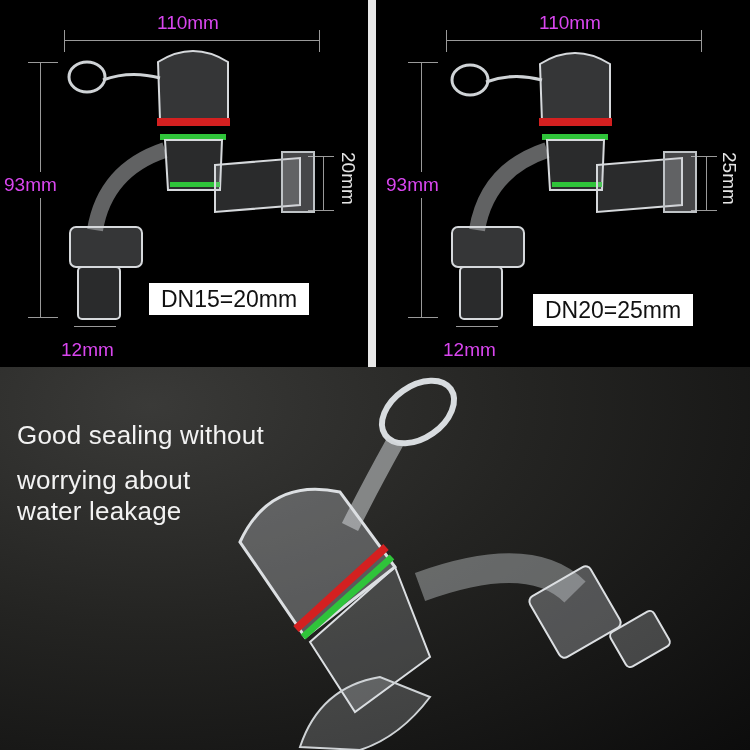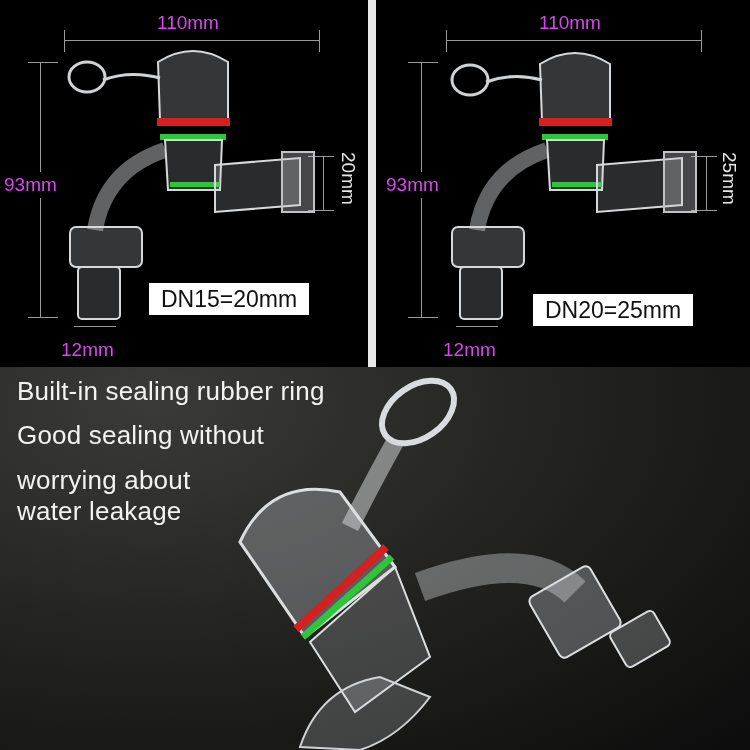--- a/index.html
+++ b/index.html
@@ -107,17 +107,16 @@
     <path d="M395 75 Q370 120 350 160" fill="none" stroke="#cdd1d4" stroke-width="18" opacity="0.55"></path>
     <path d="M240 175 Q270 110 340 125 L395 200 L305 270 Z" fill="rgba(215,220,224,0.3)" stroke="#dcdfe2" stroke-width="3"></path>
     <path d="M296 262 L386 180" stroke="#d42020" stroke-width="8"></path>
     <path d="M303 270 L392 190" stroke="#2fc43a" stroke-width="7"></path>
     <path d="M310 275 L395 200 L430 290 L355 345 Z" fill="rgba(215,220,224,0.2)" stroke="#dcdfe2" stroke-width="2"></path>
     <path d="M420 220 Q530 180 575 225" fill="none" stroke="#d0d4d7" stroke-width="30" opacity="0.4"></path>
     <rect x="540" y="210" width="70" height="70" rx="6" transform="rotate(-30 575 245)" fill="rgba(215,220,224,0.3)" stroke="#dcdfe2" stroke-width="2"></rect>
     <rect x="615" y="252" width="50" height="40" rx="5" transform="rotate(-30 640 272)" fill="rgba(215,220,224,0.25)" stroke="#dcdfe2" stroke-width="2"></rect>
     <path d="M300 380 Q320 320 380 310 L430 330 Q400 370 360 383 Z" fill="rgba(215,220,224,0.22)" stroke="#cfd3d6" stroke-width="2"></path>
   </svg>
-  <div class="caption" style="top:9px;">Built-in sealing rubber ring</div>
   <div class="caption" style="top:53px;">Good sealing without</div>
   <div class="caption" style="top:98px;">worrying about</div>
   <div class="caption" style="top:129px;">water leakage</div>
 </div>
 
 </body></html>

